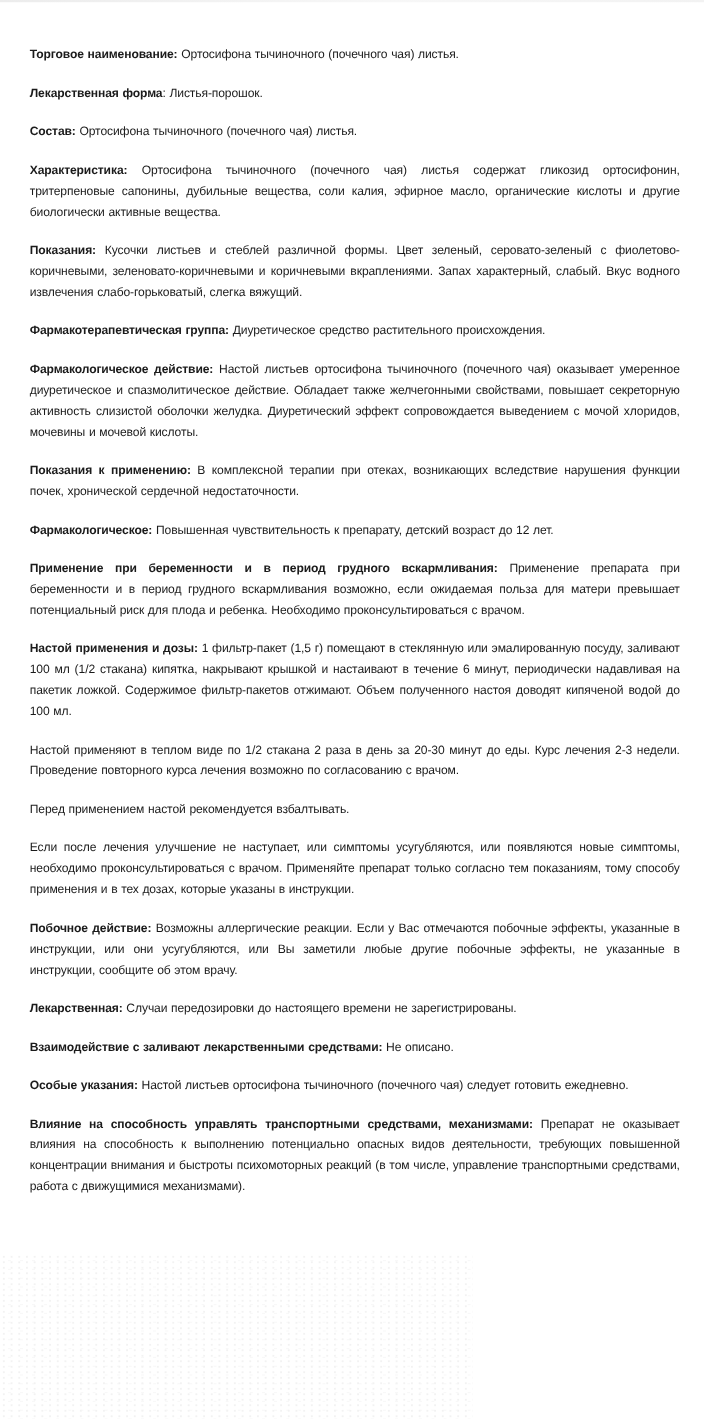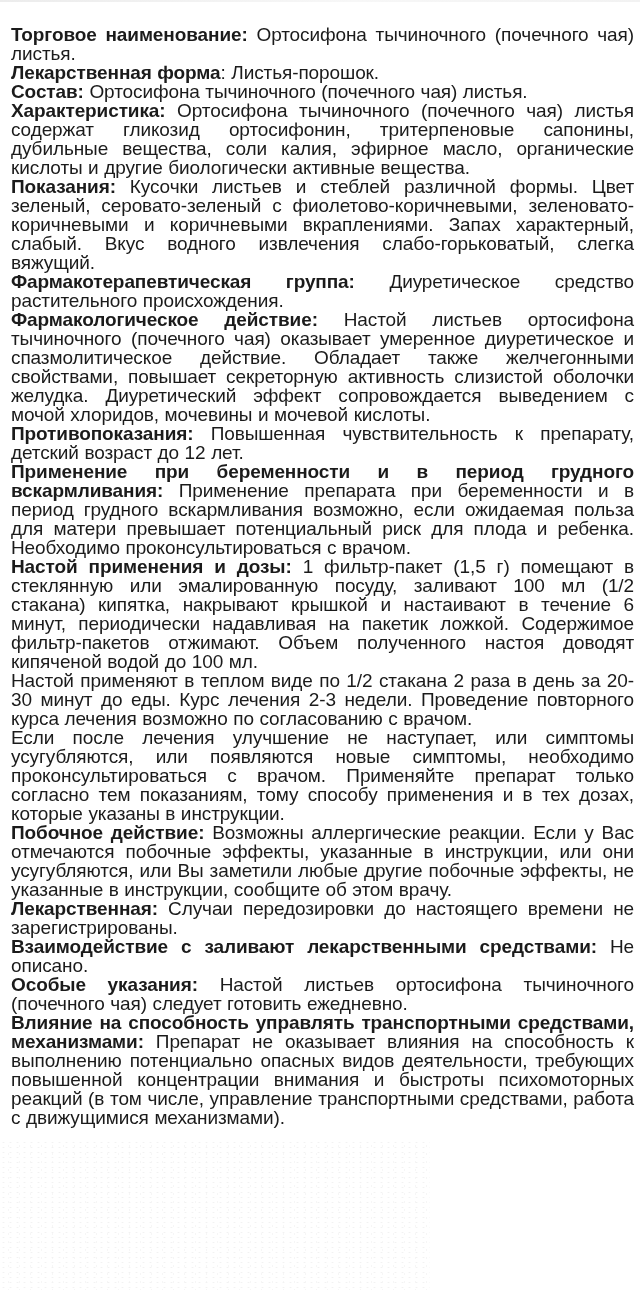--- a/index.html
+++ b/index.html
@@ -18,22 +18,22 @@
   .scan-topline {
     position: absolute;
     top: 0; left: 0; right: 0;
     height: 2px;
     background: linear-gradient(90deg, #ececec 0%, #f7f7f7 55%, #f2f2f2 100%);
   }
   .doc {
     padding: 25px 6px 0 11px;
   }
   .para {
-    margin: 0;
-    font-size: 19px;
+    margin: 16px;
+    font-size: 11px;
     line-height: 19px;
     text-align: justify;
     letter-spacing: -0.1px;
     hyphens: auto;
     -webkit-hyphens: auto;
     word-spacing: 0.4px;
   }
   .lbl {
     font-weight: 700;
   }
@@ -58,24 +58,26 @@
 <div class="scan-topline"></div>
 
 <div class="doc">
   <p class="para"><b class="lbl">Торговое наименование: </b><span>Ортосифона тычиночного (почечного чая) листья.</span></p>
   <p class="para"><b class="lbl">Лекарственная форма</b><span>: Листья-порошок.</span></p>
   <p class="para"><b class="lbl">Состав: </b><span>Ортосифона тычиночного (почечного чая) листья.</span></p>
   <p class="para"><b class="lbl">Характеристика: </b><span>Ортосифона тычиночного (почечного чая) листья содержат гликозид ортосифонин, тритерпеновые сапонины, дубильные вещества, соли калия, эфирное масло, органические кислоты и другие биологически активные вещества.</span></p>
   <p class="para"><b class="lbl">Показания: </b><span>Кусочки листьев и стеблей различной формы. Цвет зеленый, серовато-зеленый с фиолетово-коричневыми, зеленовато-коричневыми и коричневыми вкраплениями. Запах характерный, слабый. Вкус водного извлечения слабо-горьковатый, слегка вяжущий.</span></p>
   <p class="para"><b class="lbl">Фармакотерапевтическая группа: </b><span>Диуретическое средство растительного происхождения.</span></p>
   <p class="para"><b class="lbl">Фармакологическое действие: </b><span>Настой листьев ортосифона тычиночного (почечного чая) оказывает умеренное диуретическое и спазмолитическое действие. Обладает также желчегонными свойствами, повышает секреторную активность слизистой оболочки желудка. Диуретический эффект сопровождается выведением с мочой хлоридов, мочевины и мочевой кислоты.</span></p>
-  <p class="para"><b class="lbl">Противопоказания: </b><span>Повышенная чувствительность к препарату, детский возраст до 12 лет.</span></p>
+  <p class="para"><b class="lbl">Показания к применению: </b><span>В комплексной терапии при отеках, возникающих вследствие нарушения функции почек, хронической сердечной недостаточности.</span></p>
+  <p class="para"><b class="lbl">Фармакологическое: </b><span>Повышенная чувствительность к препарату, детский возраст до 12 лет.</span></p>
   <p class="para"><b class="lbl">Применение при беременности и в период грудного вскармливания: </b><span>Применение препарата при беременности и в период грудного вскармливания возможно, если ожидаемая польза для матери превышает потенциальный риск для плода и ребенка. Необходимо проконсультироваться с врачом.</span></p>
   <p class="para"><b class="lbl">Настой применения и дозы: </b><span>1 фильтр-пакет (1,5 г) помещают в стеклянную или эмалированную посуду, заливают 100 мл (1/2 стакана) кипятка, накрывают крышкой и настаивают в течение 6 минут, периодически надавливая на пакетик ложкой. Содержимое фильтр-пакетов отжимают. Объем полученного настоя доводят кипяченой водой до 100 мл.</span></p>
   <p class="para"><b class="lbl"></b><span>Настой применяют в теплом виде по 1/2 стакана 2 раза в день за 20-30 минут до еды. Курс лечения 2-3 недели. Проведение повторного курса лечения возможно по согласованию с врачом.</span></p>
+  <p class="para"><b class="lbl"></b><span>Перед применением настой рекомендуется взбалтывать.</span></p>
   <p class="para"><b class="lbl"></b><span>Если после лечения улучшение не наступает, или симптомы усугубляются, или появляются новые симптомы, необходимо проконсультироваться с врачом. Применяйте препарат только согласно тем показаниям, тому способу применения и в тех дозах, которые указаны в инструкции.</span></p>
   <p class="para"><b class="lbl">Побочное действие: </b><span>Возможны аллергические реакции. Если у Вас отмечаются побочные эффекты, указанные в инструкции, или они усугубляются, или Вы заметили любые другие побочные эффекты, не указанные в инструкции, сообщите об этом врачу.</span></p>
   <p class="para"><b class="lbl">Лекарственная: </b><span>Случаи передозировки до настоящего времени не зарегистрированы.</span></p>
   <p class="para"><b class="lbl">Взаимодействие с заливают лекарственными средствами: </b><span>Не описано.</span></p>
   <p class="para"><b class="lbl">Особые указания: </b><span>Настой листьев ортосифона тычиночного (почечного чая) следует готовить ежедневно.</span></p>
   <p class="para"><b class="lbl">Влияние на способность управлять транспортными средствами, механизмами: </b><span>Препарат не оказывает влияния на способность к выполнению потенциально опасных видов деятельности, требующих повышенной концентрации внимания и быстроты психомоторных реакций (в том числе, управление транспортными средствами, работа с движущимися механизмами).</span></p>
 </div>
 
 <div class="scan-noise"></div>
 

